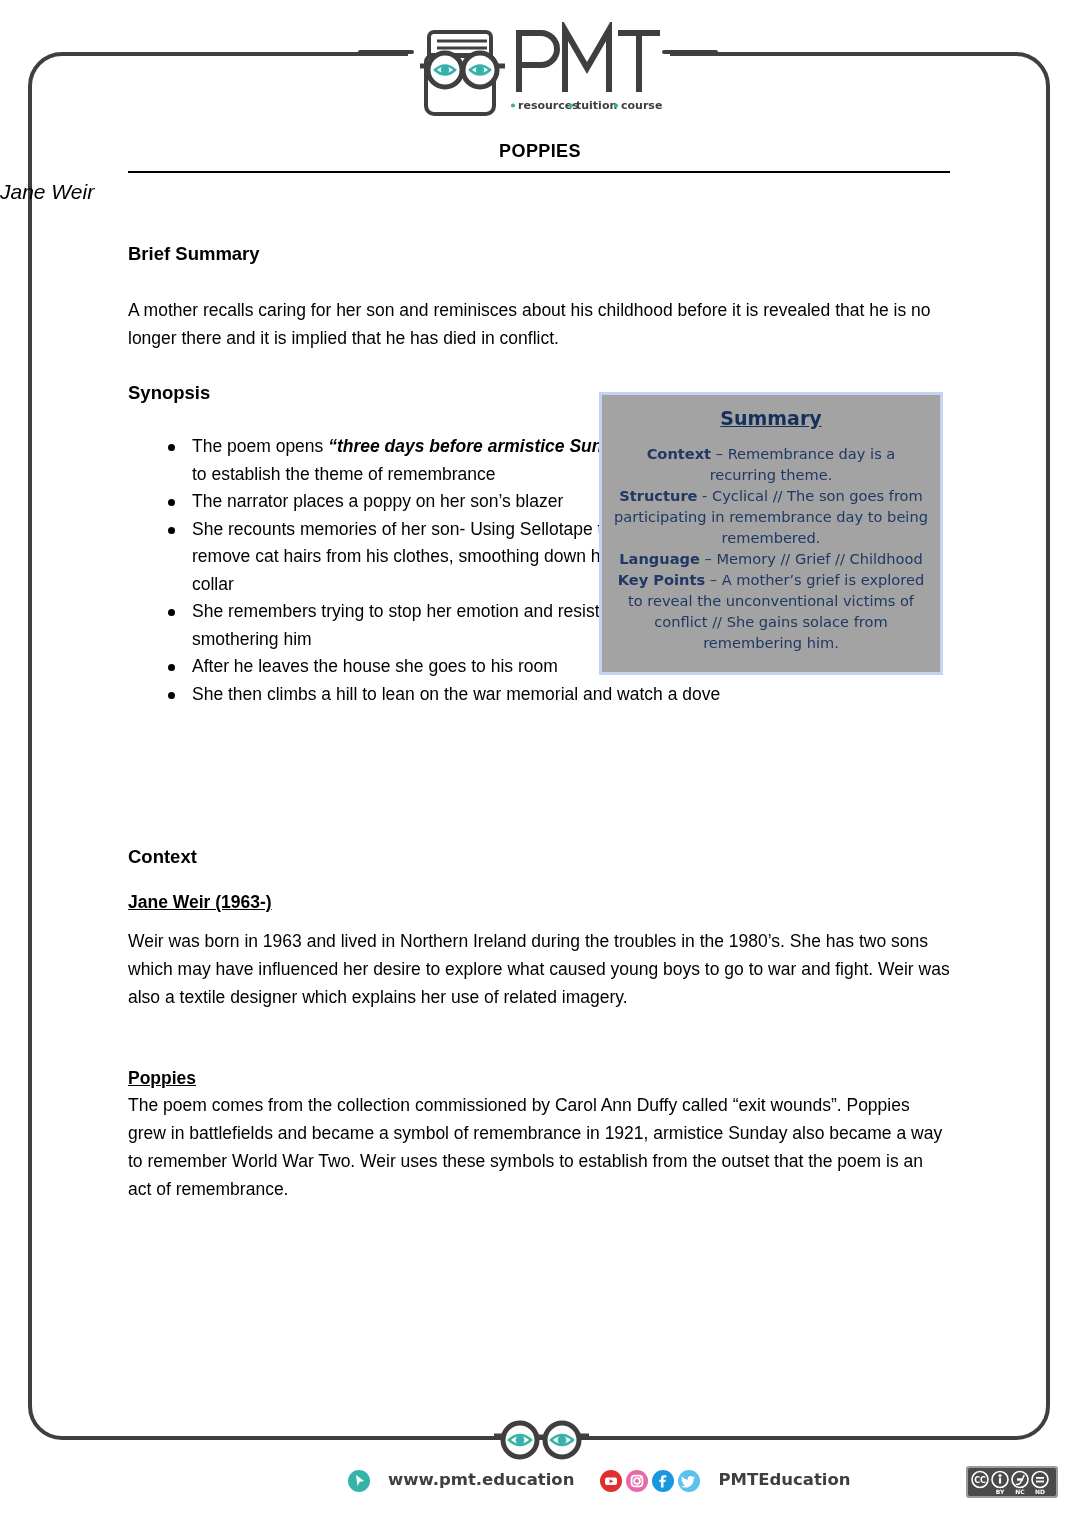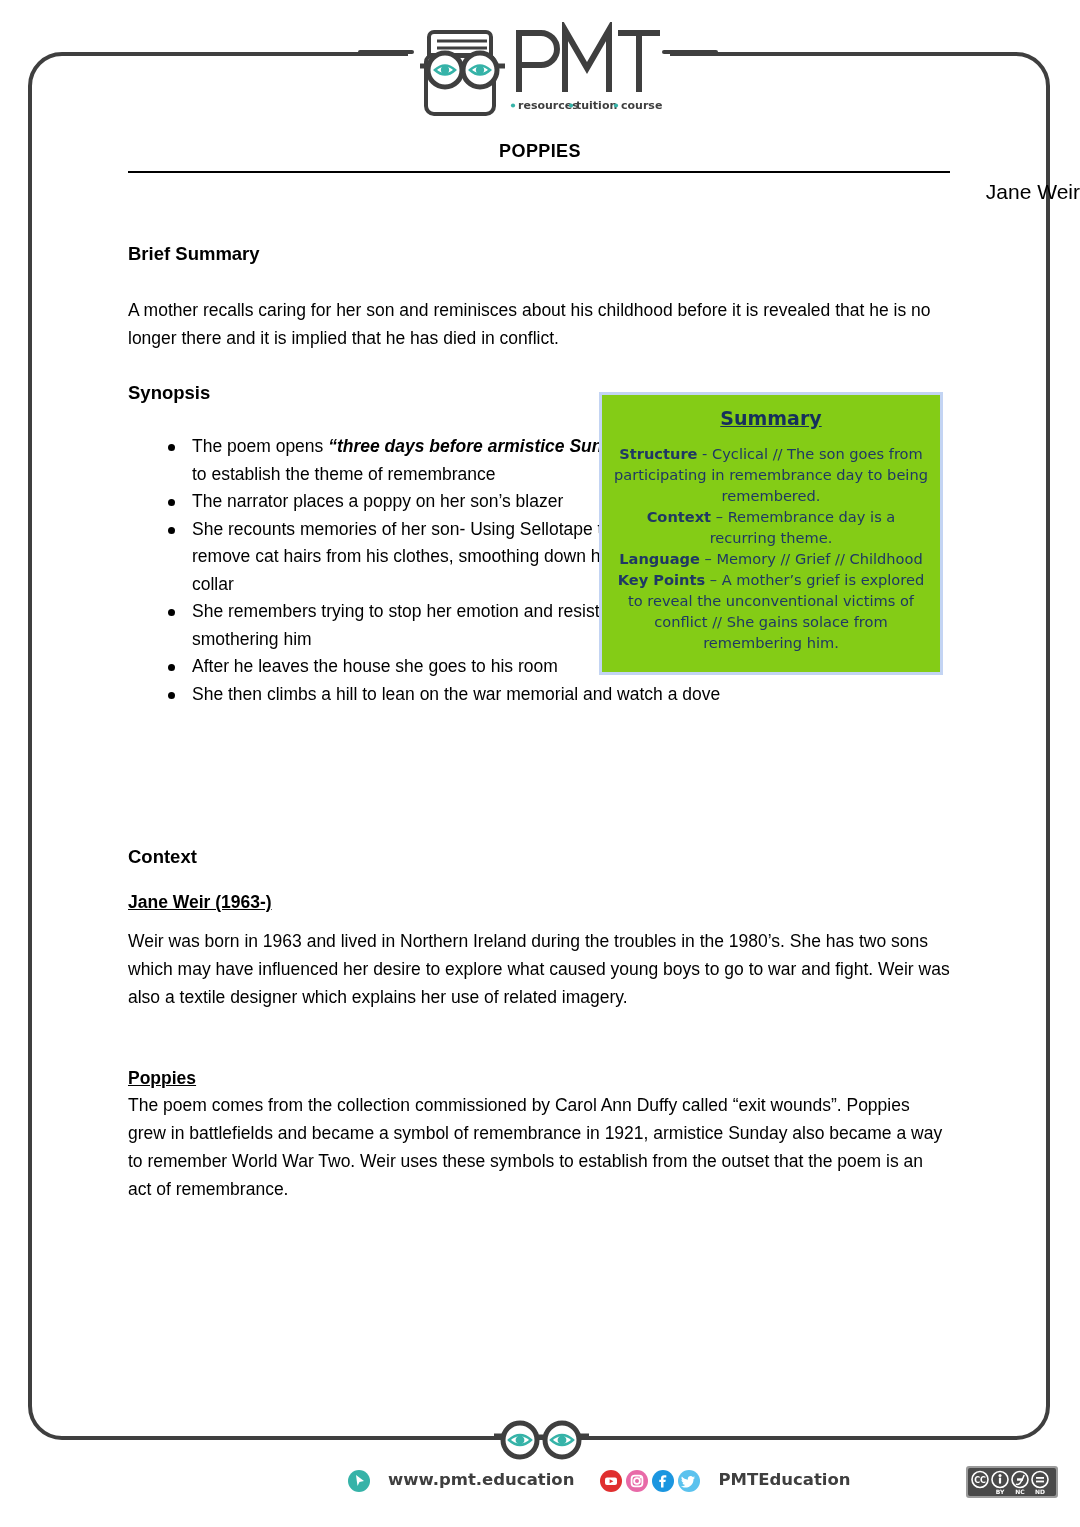--- a/index.html
+++ b/index.html
@@ -77,22 +77,23 @@
     top: 171px;
     width: 822px;
     height: 0;
     border-top: 2.5px solid #000;
   }
   .doc-author {
     position: absolute;
     left: 0;
     top: 180px;
     width: 1080px;
-    text-align: right;
+    text-align: left;
     font-size: 21px;
+    font-style: italic;
   }
 
   
   .block {
     position: absolute;
     left: 128px;
     width: 822px;
     font-size: 17.5px;
     line-height: 28px;
   }
@@ -132,21 +133,21 @@
   }
   .bi { font-weight: bold; font-style: italic; }
 
   
   .summary-box {
     position: absolute;
     left: 599px;
     top: 392px;
     width: 344px;
     height: 283px;
-    background: #84cc16;
+    background: #a3a3a3;
     border: 3px solid #c3d4f3;
     box-sizing: border-box;
     color: #1f3864;
     font-family: "DejaVu Sans", sans-serif;
     text-align: center;
     padding: 12px 10px 0 10px;
   }
   .summary-box .sb-title {
     font-weight: bold;
     font-size: 19px;
@@ -276,24 +277,24 @@
     </li>
     <li>
       <span>She then climbs a hill to lean on the war memorial and watch a dove</span>
     </li>
   </ul>
 </div>
 
 <div class="summary-box">
   <div class="sb-title">Summary</div>
   <div class="sb-line">
+    <b>Context</b><span> – </span><span>Remembrance day is a recurring theme.</span>
+  </div>
+  <div class="sb-line">
     <b>Structure</b><span> - </span><span>Cyclical // The son goes from participating in remembrance day to being remembered.</span>
-  </div>
-  <div class="sb-line">
-    <b>Context</b><span> – </span><span>Remembrance day is a recurring theme.</span>
   </div>
   <div class="sb-line">
     <b>Language</b><span> – </span><span>Memory // Grief // Childhood</span>
   </div>
   <div class="sb-line">
     <b>Key Points</b><span> – </span><span>A mother’s grief is explored to reveal the unconventional victims of conflict // She gains solace from remembering him.</span>
   </div>
 </div>
 
 <div class="block h-sec" style="top:843px;">Context</div>

